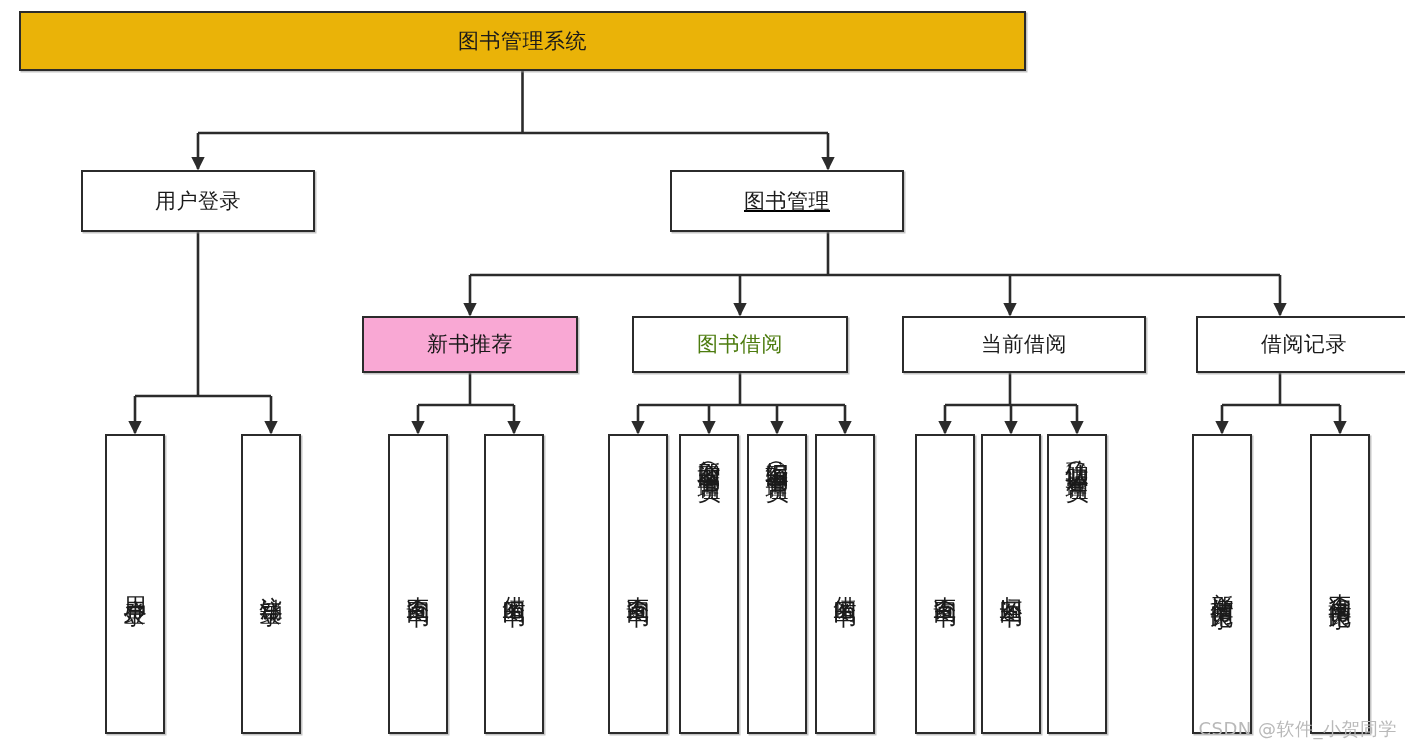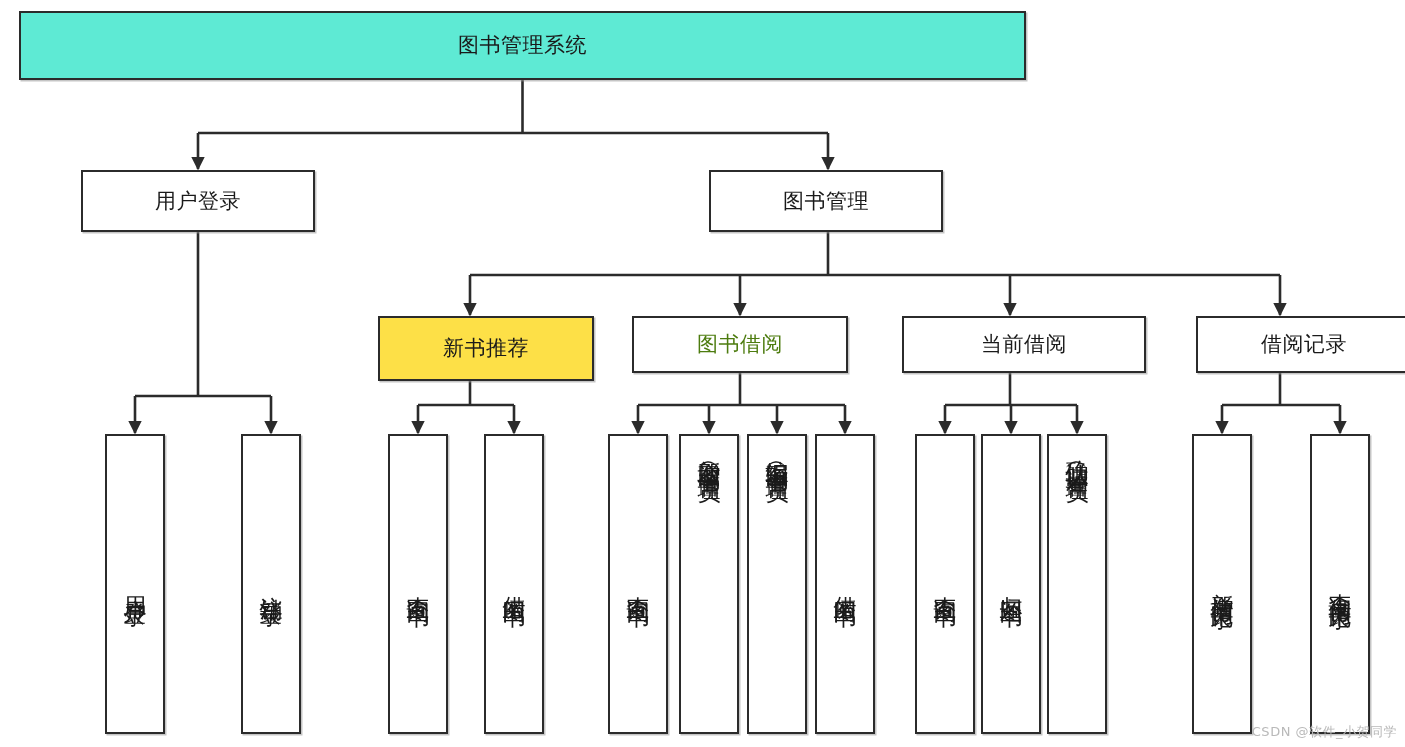--- a/index.html
+++ b/index.html
@@ -60,21 +60,21 @@
     margin-bottom: auto;
   }
   .node.vertical.top .node-label {
     margin-top: 6px;
   }
   #watermark {
     position: absolute;
     right: 8px;
     bottom: 6px;
     color: #b9b9b9;
-    font-size: 13px;
+    font-size: 18px;
     letter-spacing: 0.5px;
     white-space: nowrap;
     font-family: "DejaVu Sans", "Liberation Sans", sans-serif;
   }
 </style>
 </head>
 <body>
 
 <div id="canvas">
   <svg id="edges" viewBox="0 0 1405 747" xmlns="http://www.w3.org/2000/svg">
@@ -114,30 +114,30 @@
         <path d="M 1011 405 L 1011 433" stroke="#2b2b2b" stroke-width="2.6" fill="none" marker-end="url(#arrow)"></path>
         <path d="M 1077 405 L 1077 433" stroke="#2b2b2b" stroke-width="2.6" fill="none" marker-end="url(#arrow)"></path>
         <path d="M 1280 373 L 1280 405" stroke="#2b2b2b" stroke-width="2.6" fill="none"></path>
         <path d="M 1222 405 L 1340 405" stroke="#2b2b2b" stroke-width="2.6" fill="none"></path>
         <path d="M 1222 405 L 1222 433" stroke="#2b2b2b" stroke-width="2.6" fill="none" marker-end="url(#arrow)"></path>
         <path d="M 1340 405 L 1340 433" stroke="#2b2b2b" stroke-width="2.6" fill="none" marker-end="url(#arrow)"></path>
       </g>
   </svg>
 
   <div id="nodes">
-      <div class="node horizontal" style="left: 19px; top: 11px; width: 1007px; height: 69px; border-color: rgb(43, 43, 43); background: #5eead4;">
+      <div class="node horizontal" style="left: 19px; top: 11px; width: 1007px; height: 60px; border-color: rgb(43, 43, 43); background: #eab308;">
         <span class="node-label" style="color: rgb(26, 26, 26);">图书管理系统</span>
       </div>
       <div class="node horizontal" style="left: 81px; top: 170px; width: 234px; height: 62px; border-color: rgb(43, 43, 43); background: rgb(255, 255, 255);">
         <span class="node-label" style="color: rgb(26, 26, 26);">用户登录</span>
       </div>
-      <div class="node horizontal" style="left: 709px; top: 170px; width: 234px; height: 62px; border-color: rgb(43, 43, 43); background: rgb(255, 255, 255);">
+      <div class="node horizontal" style="left: 670px; top: 170px; width: 234px; height: 62px; border-color: rgb(43, 43, 43); background: rgb(255, 255, 255); text-decoration: underline;">
         <span class="node-label" style="color: rgb(26, 26, 26);">图书管理</span>
       </div>
-      <div class="node horizontal" style="left: 362px; top: 316px; width: 216px; height: 65px; border-color: rgb(43, 43, 43); background: #fde047; margin-left: 16px;">
+      <div class="node horizontal" style="left: 362px; top: 316px; width: 216px; height: 57px; border-color: rgb(43, 43, 43); background: #f9a8d4;">
         <span class="node-label" style="color: rgb(26, 26, 26);">新书推荐</span>
       </div>
       <div class="node horizontal" style="left: 632px; top: 316px; width: 216px; height: 57px; border-color: rgb(43, 43, 43); background: rgb(255, 255, 255);">
         <span class="node-label" style="color: #4d7c0f;">图书借阅</span>
       </div>
       <div class="node horizontal" style="left: 902px; top: 316px; width: 244px; height: 57px; border-color: rgb(43, 43, 43); background: rgb(255, 255, 255);">
         <span class="node-label" style="color: rgb(26, 26, 26);">当前借阅</span>
       </div>
       <div class="node horizontal" style="left: 1196px; top: 316px; width: 216px; height: 57px; border-color: rgb(43, 43, 43); background: rgb(255, 255, 255);">
         <span class="node-label" style="color: rgb(26, 26, 26);">借阅记录</span>

